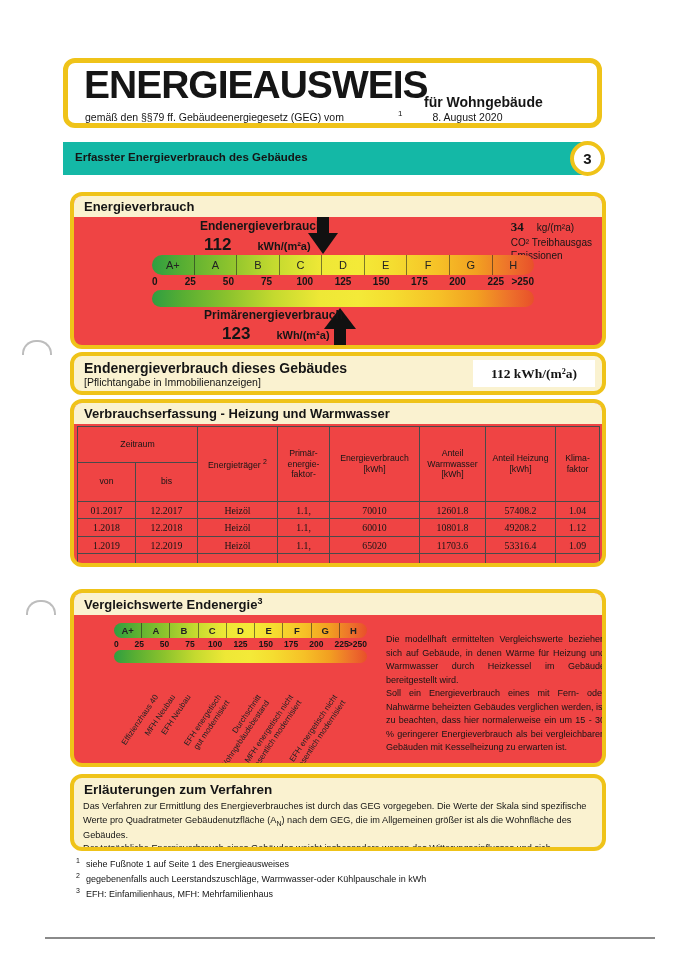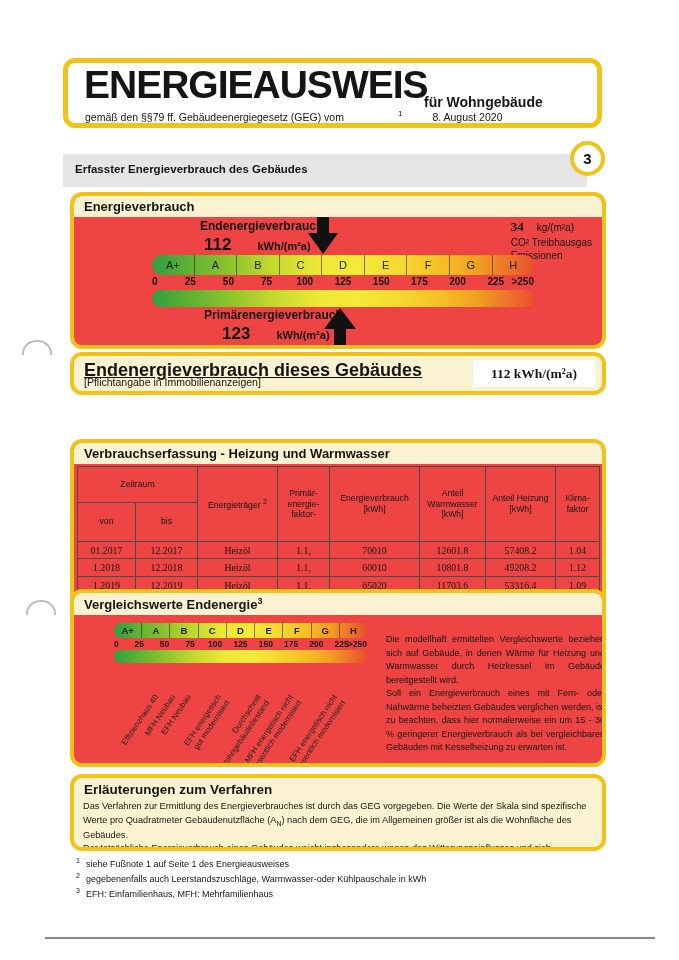--- a/index.html
+++ b/index.html
@@ -15,21 +15,21 @@
   
   .titlebox{position:absolute;left:63px;top:58px;width:539px;height:70px;border:5px solid #EFC319;
             border-radius:12px;background:#fff;box-sizing:border-box;}
   .doc-title{position:absolute;left:16px;top:0px;font-size:39px;font-weight:bold;letter-spacing:-1px;}
   .doc-for{position:absolute;left:356px;top:31px;font-size:14px;font-weight:bold;}
   .lawline{position:absolute;left:17px;top:46px;font-size:10.5px;}
   .lawline sup{font-size:8px;margin-left:54px;}
   .lawdate{margin-left:30px;}
 
   
-  .regstrip{position:absolute;left:63px;top:142px;width:524px;height:33px;background:#e5e5e5;margin-top:12px;}
+  .regstrip{position:absolute;left:63px;top:142px;width:524px;height:33px;background:#14b8a6;}
   .regleft{position:absolute;left:12px;top:9px;font-weight:bold;font-size:11.5px;}
   .regright{position:absolute;left:288px;top:9px;font-family:"Liberation Serif",serif;font-size:12.5px;}
   .regright .regnum{margin-left:9px;}
   .pagecircle{position:absolute;left:570px;top:141px;width:27px;height:27px;border:4px solid #EFC319;
               border-radius:50%;background:#fff;display:flex;align-items:center;justify-content:center;
               font-weight:bold;font-size:15px;}
 
   
   .box{position:absolute;left:70px;width:536px;border:4px solid #EFC319;border-radius:12px;
        background:#ef4444;box-sizing:border-box;overflow:hidden;}
@@ -62,28 +62,28 @@
   .ticks .tick{position:absolute;top:1px;}
   .gradbar{border-radius:9px;}
   .scale1 .gradbar{height:17px;}
 
   .arrow{position:absolute;}
   .arrow-down{top:-38px;width:30px;height:37px;}
   .arrow-up{top:53px;width:32px;height:44px;}
 
   
   .box-decl{top:352px;height:43px;background:#FAF2D0;}
-  .decl-title{position:absolute;left:10px;top:4px;font-weight:bold;font-size:18px;text-decoration:underline;}
+  .decl-title{position:absolute;left:10px;top:4px;font-weight:bold;font-size:14px;}
   .decl-sub{position:absolute;left:10px;top:20px;font-size:10.5px;}
   .decl-val{position:absolute;right:7px;top:4px;width:122px;height:27px;background:#fff;
             display:flex;align-items:center;justify-content:center;
             font-family:"Liberation Serif",serif;font-weight:bold;font-size:13.5px;}
 
   
-  .box-table{top:399px;height:168px;margin-top:40px;}
+  .box-table{top:399px;height:168px;}
   table.consumption{border-collapse:collapse;margin:2px 0 0 3px;width:522px;table-layout:fixed;}
   .consumption th,.consumption td{border:1px solid #4a4a4a;}
   .consumption th{font-size:8.7px;font-weight:normal;padding:12px 1px;text-align:center;
                   vertical-align:middle;white-space:pre-line;line-height:1.25;}
   .consumption th sup{font-size:7px;}
   .consumption td{font-family:"Liberation Serif",serif;font-size:9.8px;text-align:center;
                   height:16.5px;padding:0 2px;overflow:hidden;}
   .consumption .h-von{height:14px;}
 
   

